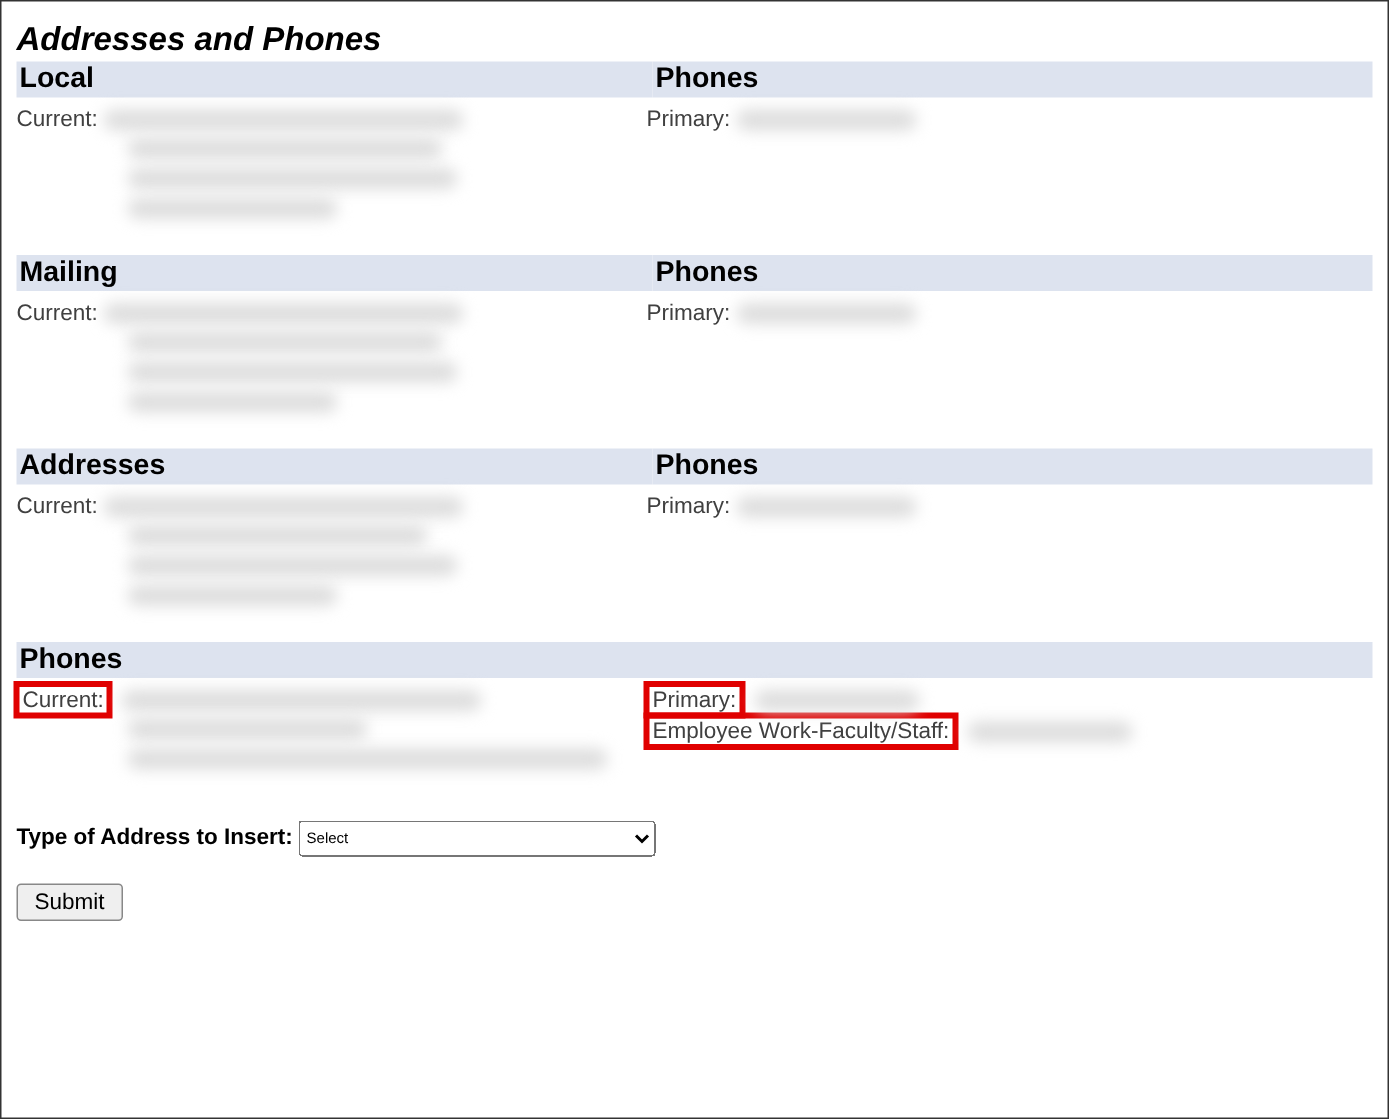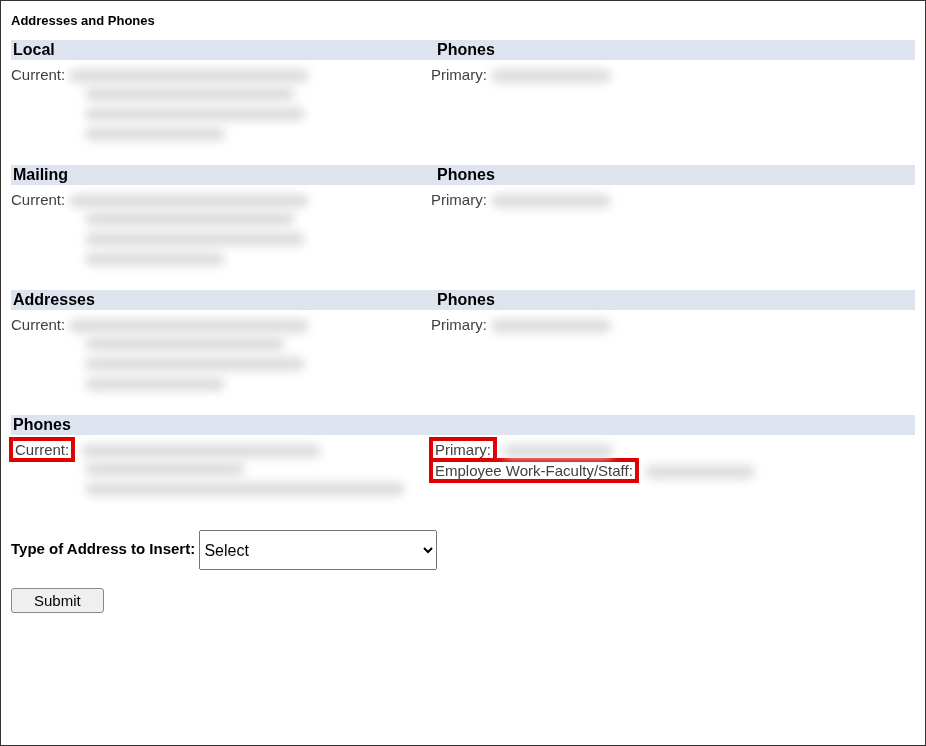--- a/index.html
+++ b/index.html
@@ -13,33 +13,34 @@
     height: 746px;
     border: 1px solid #333;
     padding: 12px 10px 10px 10px;
     font-family: Verdana, Geneva, sans-serif;
     font-size: 15px;
     color: #000;
     position: relative;
   }
   .heading {
     font-weight: bold;
-    font-size: 13px;
-    margin: 0 0 12px 0;
+    font-style: italic;
+    font-size: 22px;
+    margin: 0 0 2px 0;
   }
   .section {
     margin-bottom: 18px;
   }
   .bar-row {
     display: flex;
   }
   .bar-left, .bar-right {
     background: #dde3ef;
     font-weight: bold;
-    font-size: 16px;
+    font-size: 19px;
     padding: 1px 2px 1px 2px;
   }
   .bar-left  { width: 420px; }
   .bar-right { flex: 1; }
   .body-row {
     display: flex;
     padding-top: 6px;
   }
   .col-left  { width: 420px; }
   .col-right { flex: 1; }
@@ -81,31 +82,31 @@
     border: 4px solid #e00000;
     padding: 0 2px;
     margin: -4px -2px;
   }
   .form-row {
     margin-top: 28px;
     font-weight: bold;
   }
   select.addr-select {
     font-family: Arial, sans-serif;
-    font-size: 16px;
+    font-size: 10px;
     font-weight: normal;
     width: 238px;
-    height: 40px;
+    height: 24px;
     vertical-align: middle;
   }
   .submit-btn {
     margin-top: 18px;
     font-family: Arial, sans-serif;
     font-size: 15px;
-    padding: 3px 22px;
+    padding: 3px 11px;
     background: #efefef;
     border: 1px solid #888;
     border-radius: 3px;
     cursor: pointer;
   }
 </style>
 </head>
 <body>
 
 <div class="page">

